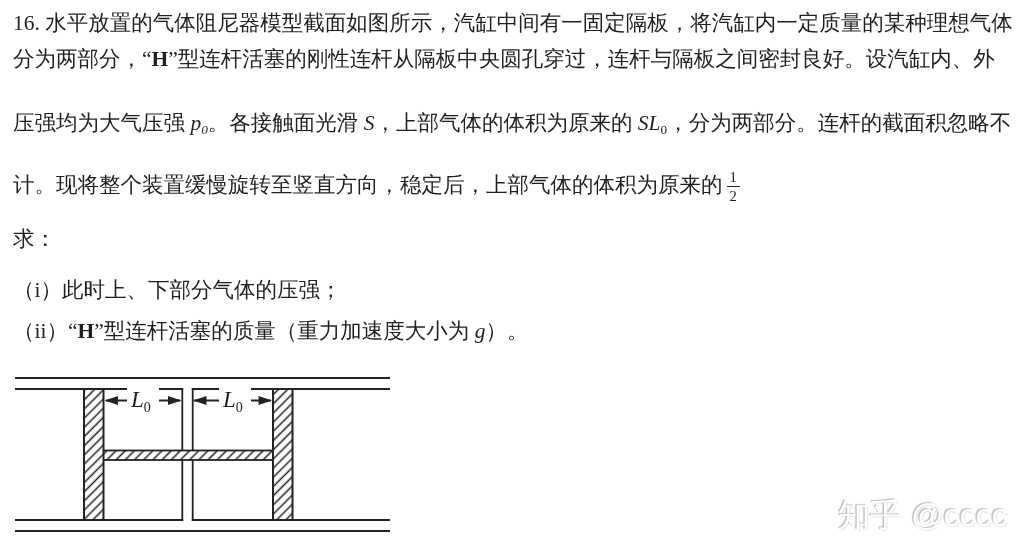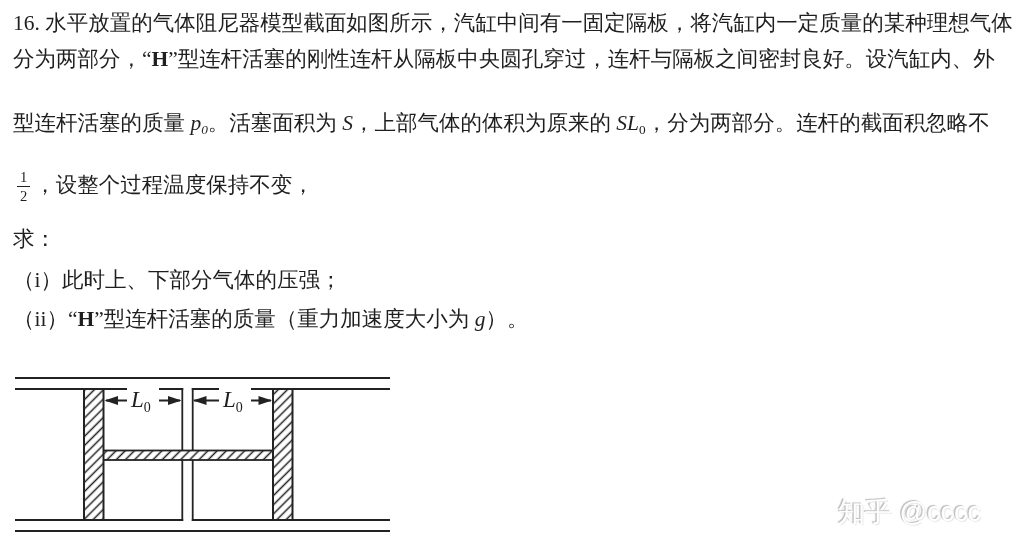--- a/index.html
+++ b/index.html
@@ -40,42 +40,42 @@
     left:0;top:360px;
   }
   .diagram text{
     font-family:"Liberation Serif","DejaVu Serif",serif;
     fill:#1f1f1f;
   }
   .watermark{
     position:absolute;
     left:838px;top:494px;
     font-family:"Liberation Sans","DejaVu Sans",sans-serif;
-    font-size:27px;
+    font-size:32px;
     color:#ffffff;
     text-shadow:-1.5px -1.5px 1px #bdbdbd, 1px 1px 1px #e8e8e8;
     white-space:nowrap;
   }
 </style>
 </head>
 <body>
 
 <div class="page">
 
   <div>
     <div class="line" style="top:8px"><span class="text">16. 水平放置的气体阻尼器模型截面如图所示，汽缸中间有一固定隔板，将汽缸内一定质量的某种理想气体</span></div>
     <div class="line" style="top:44px"><span class="text">分为两部分，“</span><span class="b">H</span><span class="text">”型连杆活塞的刚性连杆从隔板中央圆孔穿过，连杆与隔板之间密封良好。设汽缸内、外</span></div>
-    <div class="line" style="top:108px"><span class="text">型连杆活塞的质量 </span><span class="i">p</span><span class="isub">0</span><span class="text">。活塞面积为 </span><span class="i">S</span><span class="text">，上部气体的体积为原来的 </span><span class="i">SL</span><span class="sub">0</span><span class="text">，分为两部分。连杆的截面积忽略不</span></div>
-    <div class="line" style="top:169px"><span class="frac">
+    <div class="line" style="top:108px"><span class="text">压强均为大气压强 </span><span class="i">p</span><span class="isub">0</span><span class="text">。各接触面光滑 </span><span class="i">S</span><span class="text">，上部气体的体积为原来的 </span><span class="i">SL</span><span class="sub">0</span><span class="text">，分为两部分。连杆的截面积忽略不</span></div>
+    <div class="line" style="top:169px"><span class="text">计。现将整个装置缓慢旋转至竖直方向，稳定后，上部气体的体积为原来的</span><span class="frac">
           <span class="num">1</span>
           <span class="den">2</span>
-        </span><span class="text">，设整个过程温度保持不变，</span></div>
+        </span></div>
     <div class="line" style="top:224px"><span class="text">求：</span></div>
-    <div class="line" style="top:265px"><span class="text">（i）此时上、下部分气体的压强；</span></div>
-    <div class="line" style="top:304px"><span class="text">（ii）“</span><span class="b">H</span><span class="text">”型连杆活塞的质量（重力加速度大小为 </span><span class="i">g</span><span class="text">）。</span></div>
+    <div class="line" style="top:275px"><span class="text">（i）此时上、下部分气体的压强；</span></div>
+    <div class="line" style="top:316px"><span class="text">（ii）“</span><span class="b">H</span><span class="text">”型连杆活塞的质量（重力加速度大小为 </span><span class="i">g</span><span class="text">）。</span></div>
   </div>
 
   <svg class="diagram" width="420" height="196" viewBox="0 0 420 196">
     <defs>
       <pattern id="hatch" width="6.5" height="6.5" patternUnits="userSpaceOnUse" patternTransform="rotate(45)">
         <rect width="6.5" height="6.5" fill="#ffffff"></rect>
         <line x1="3.2" y1="-1" x2="3.2" y2="7.5" stroke="#222222" stroke-width="1.5"></line>
       </pattern>
     </defs>
 

